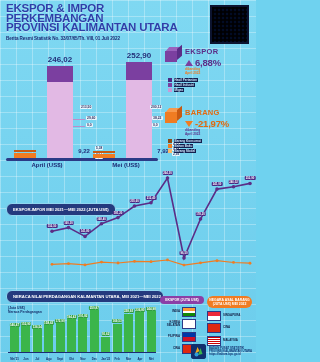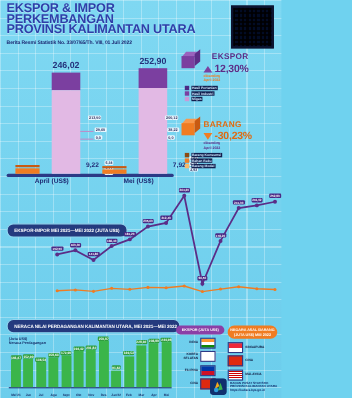--- a/index.html
+++ b/index.html
@@ -180,24 +180,24 @@
   </div>
 
   <div class="callout" style="left:165px;top:47px;">
     <div style="display:flex;align-items:flex-start;gap:3px;">
       <div class="cube">
         <div class="t" style="background:#9a62bd;"></div>
         <div class="f" style="background:#7b3fa0;"></div>
         <div class="s" style="background:#5b2d87;"></div>
       </div>
       <div>
-        <div class="callo-name" style="color:#5b2d87;text-align:right;">EKSPOR</div>
+        <div class="callo-name" style="color:#5b2d87;">EKSPOR</div>
         <div style="display:flex;align-items:center;gap:2px;margin-top:1px;">
           <span class="tri up"></span>
-          <span class="callo-pct" style="color:#5b2d87;">12,30%</span>
+          <span class="callo-pct" style="color:#5b2d87;">6,88%</span>
         </div>
         <div class="callo-note" style="color:#f07c22;">
           <div>dibanding</div>
           <div>April 2022</div>
         </div>
       </div>
     </div>
     <div style="margin-top:3px;margin-left:3px;">
       <div class="lgrow">
         <span class="lgsw" style="background:#4a2a85;"></span>
@@ -218,21 +218,21 @@
     <div style="display:flex;align-items:flex-start;gap:3px;">
       <div class="cube">
         <div class="t" style="background:#f79a4e;"></div>
         <div class="f" style="background:#f07c22;"></div>
         <div class="s" style="background:#c85a12;"></div>
       </div>
       <div>
         <div class="callo-name" style="color:#e06a10;">BARANG</div>
         <div style="display:flex;align-items:center;gap:2px;margin-top:1px;">
           <span class="tri dn"></span>
-          <span class="callo-pct" style="color:#e06a10;">-30,23%</span>
+          <span class="callo-pct" style="color:#e06a10;">-21,97%</span>
         </div>
         <div class="callo-note" style="color:#5b2d87;">
           <div>dibanding</div>
           <div>April 2022</div>
         </div>
       </div>
     </div>
     <div style="margin-top:3px;margin-left:3px;">
       <div class="lgrow">
         <span class="lgsw" style="background:#8c4a12;"></span>

